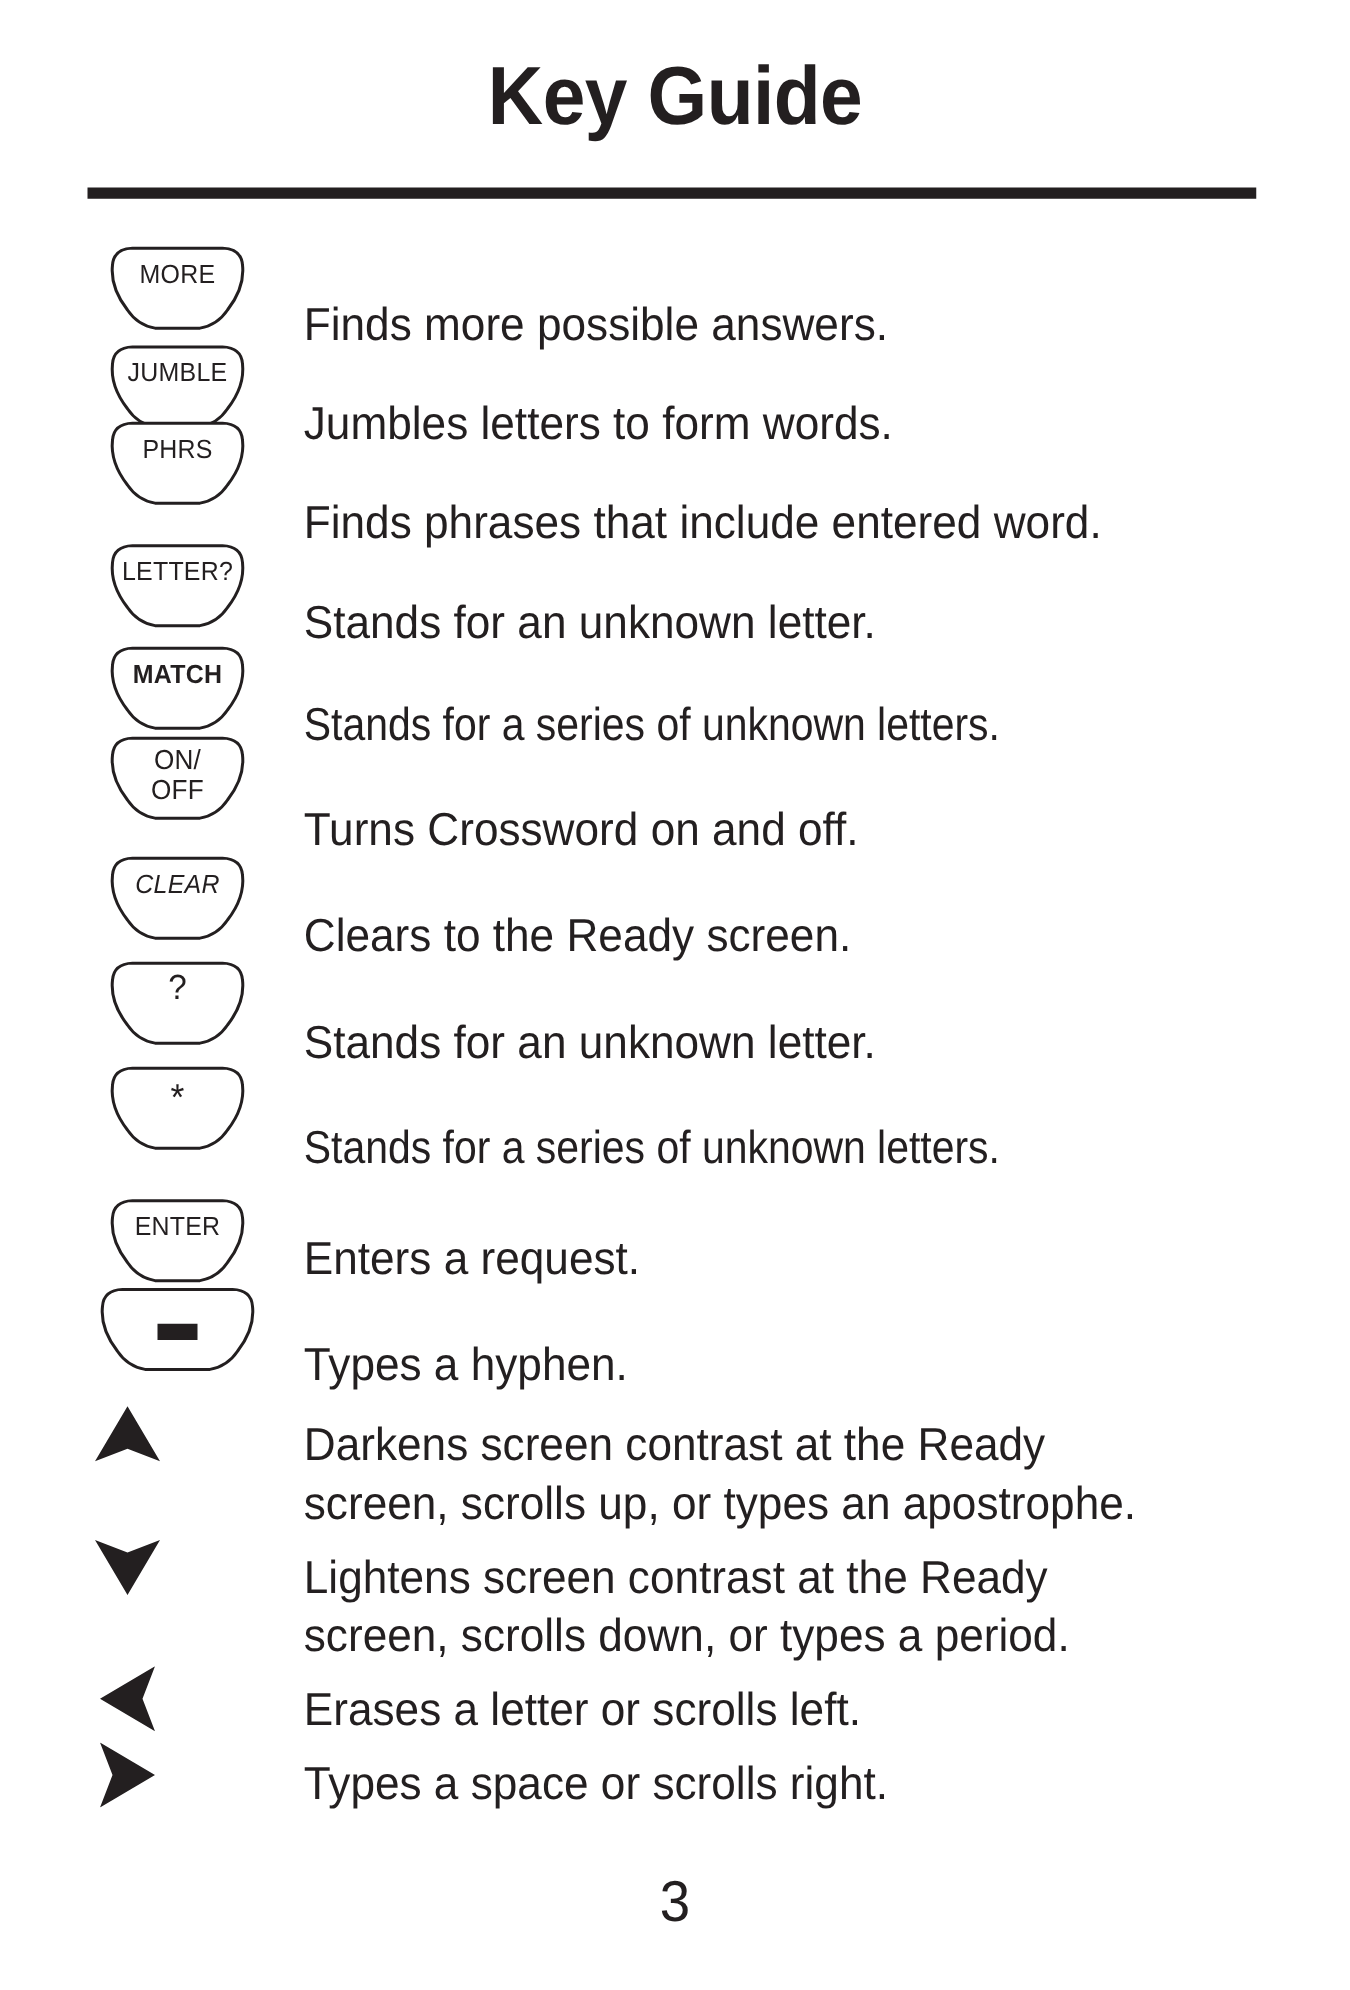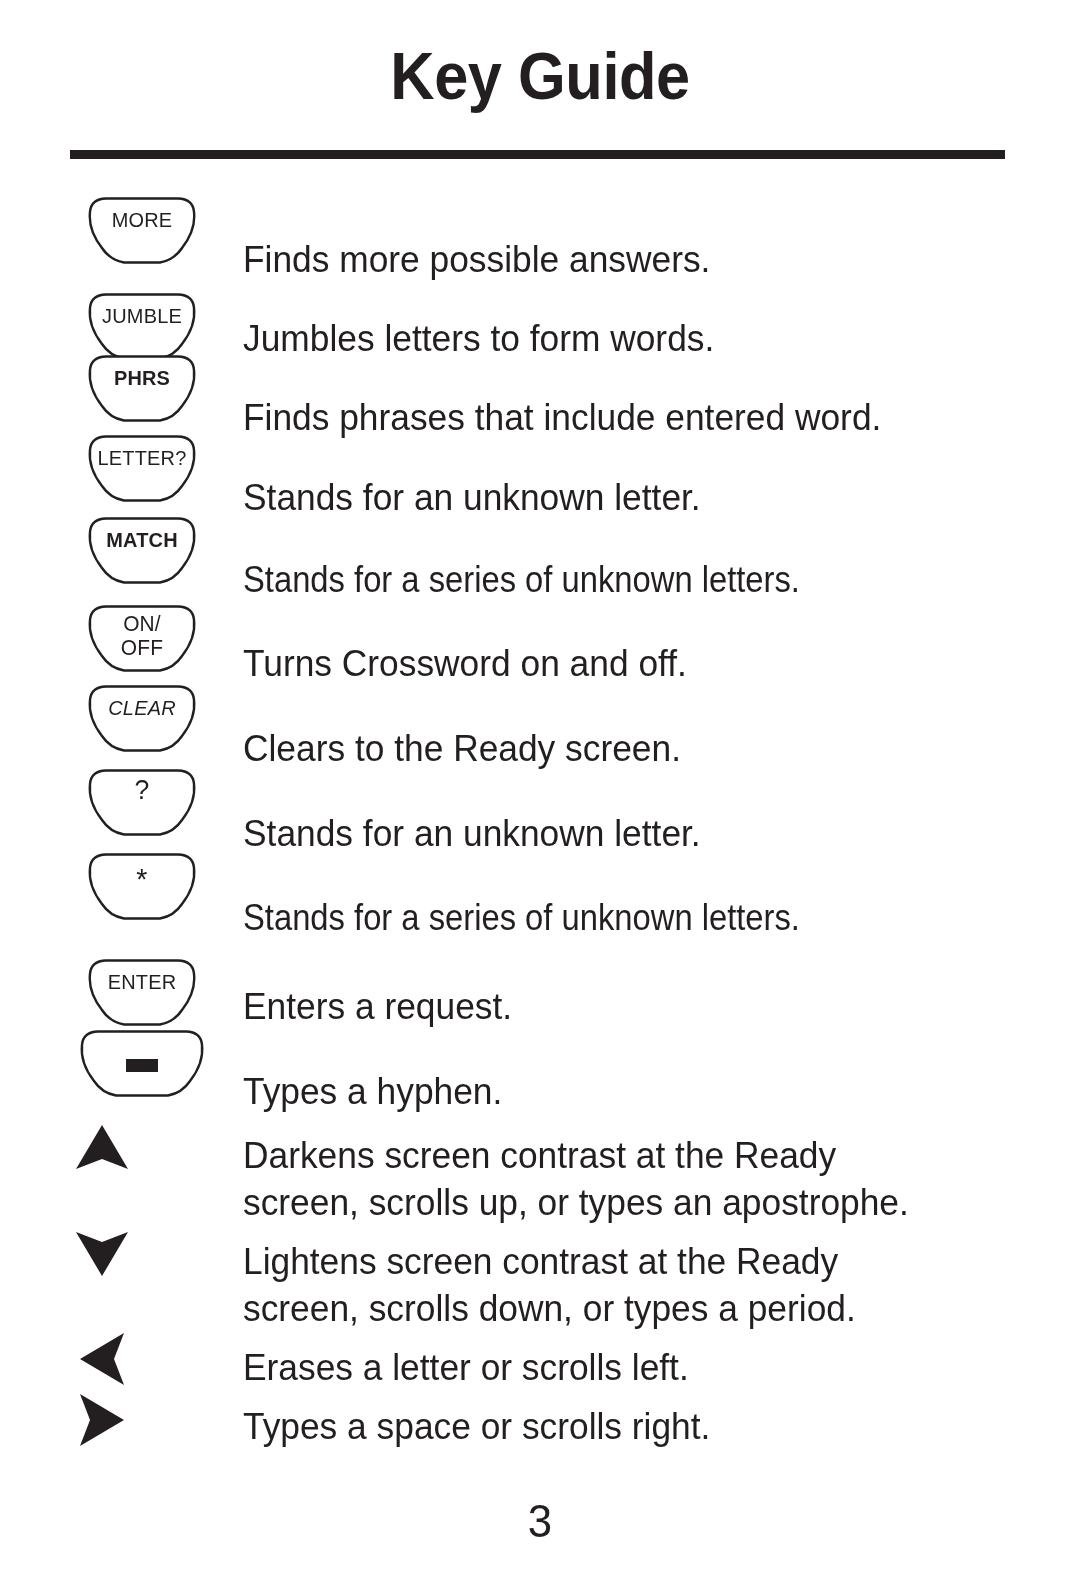--- a/index.html
+++ b/index.html
@@ -197,32 +197,32 @@
           <div class="keycap">
             <svg viewBox="0 0 124 70" preserveAspectRatio="none" aria-hidden="true">
               <path d="M 10 16 Q 11 3 26 2.5 L 98 2.5 Q 113 3 114 16 Q 116 34 102 52 Q 94 64 80 66.5 L 44 66.5 Q 30 64 22 52 Q 8 34 10 16 Z"></path>
             </svg>
             <div class="cap-label">MORE</div>
           </div>
         </div>
         <div class="desc" style="top: 40px;">Finds more possible answers.</div>
       </div>
       <div class="row">
-        <div class="key-cell" style="top: 96px;">
+        <div class="key-cell" style="top: 79px;">
           <div class="keycap">
             <svg viewBox="0 0 124 70" preserveAspectRatio="none" aria-hidden="true">
               <path d="M 10 16 Q 11 3 26 2.5 L 98 2.5 Q 113 3 114 16 Q 116 34 102 52 Q 94 64 80 66.5 L 44 66.5 Q 30 64 22 52 Q 8 34 10 16 Z"></path>
             </svg>
             <div class="cap-label">JUMBLE</div>
           </div>
         </div>
         <div class="desc" style="top: 119px;">Jumbles letters to form words.</div>
       </div>
       <div class="row">
-        <div class="key-cell" style="top: 158px; font-weight: bold;">
+        <div class="key-cell" style="top: 140px;">
           <div class="keycap">
             <svg viewBox="0 0 124 70" preserveAspectRatio="none" aria-hidden="true">
               <path d="M 10 16 Q 11 3 26 2.5 L 98 2.5 Q 113 3 114 16 Q 116 34 102 52 Q 94 64 80 66.5 L 44 66.5 Q 30 64 22 52 Q 8 34 10 16 Z"></path>
             </svg>
             <div class="cap-label">PHRS</div>
           </div>
         </div>
         <div class="desc" style="top: 198px;">Finds phrases that include entered word.</div>
       </div>
       <div class="row">
@@ -241,21 +241,21 @@
           <div class="keycap">
             <svg viewBox="0 0 124 70" preserveAspectRatio="none" aria-hidden="true">
               <path d="M 10 16 Q 11 3 26 2.5 L 98 2.5 Q 113 3 114 16 Q 116 34 102 52 Q 94 64 80 66.5 L 44 66.5 Q 30 64 22 52 Q 8 34 10 16 Z"></path>
             </svg>
             <div class="cap-label">MATCH</div>
           </div>
         </div>
         <div class="desc tight" style="top: 360px;">Stands for a series of unknown letters.</div>
       </div>
       <div class="row">
-        <div class="key-cell" style="top: 408px;">
+        <div class="key-cell" style="top: 392px;">
           <div class="keycap">
             <svg viewBox="0 0 124 70" preserveAspectRatio="none" aria-hidden="true">
               <path d="M 10 16 Q 11 3 26 2.5 L 98 2.5 Q 113 3 114 16 Q 116 34 102 52 Q 94 64 80 66.5 L 44 66.5 Q 30 64 22 52 Q 8 34 10 16 Z"></path>
             </svg>
             <div class="cap-label two-line">ON/
 OFF</div>
           </div>
         </div>
         <div class="desc" style="top: 444px;">Turns Crossword on and off.</div>
       </div>

